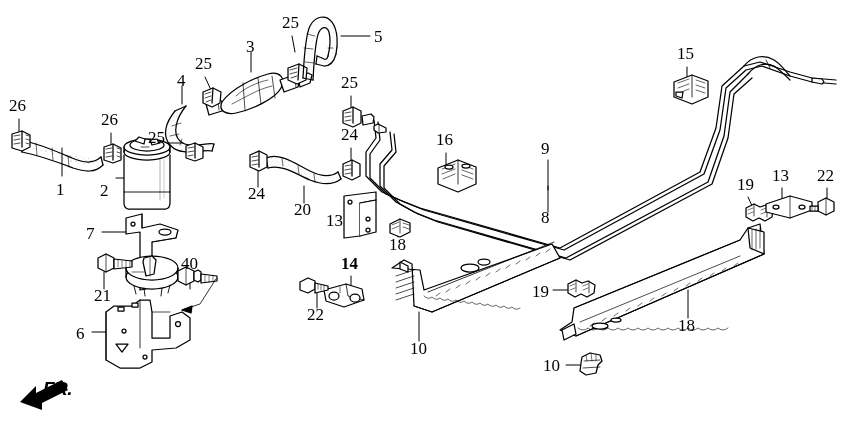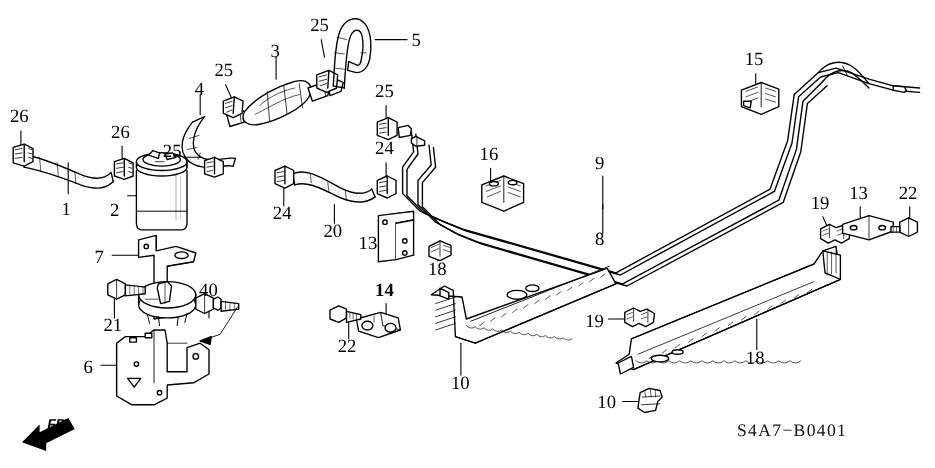--- a/index.html
+++ b/index.html
@@ -26,21 +26,21 @@
     font-size:16px;
     letter-spacing:1.2px;
     color:#111;
     white-space:nowrap;
   }
   .frtxt{
     position:absolute;
     font-family:"Liberation Sans", sans-serif;
     font-weight:bold;
     font-style:italic;
-    font-size:13px;
+    font-size:19px;
     color:#000;
     letter-spacing:-0.5px;
   }
 </style>
 </head>
 <body>
 
 <div id="sheet">
 
   <svg id="art" viewBox="0 0 850 425">
@@ -449,15 +449,14 @@
   <div class="lbl" style="left:9px;top:97px;">26</div>
   <div class="lbl" style="left:101px;top:111px;">26</div>
 
   <div style="position:absolute;left:18px;top:376px;width:78px;height:36px;">
     <svg viewBox="0 0 78 36" width="78" height="36">
       <path d="M2 26 L18 10 L18 17 L44 4 L50 14 L24 27 L24 34 Z" fill="#000"></path>
     </svg>
   </div>
   <div class="frtxt" style="left:43px;top:378px;">FR.</div>
 
-  <div class="code" style="left:670px;top:383px;">S4A7−B0401</div>
 
 </div>
 
 </body></html>

